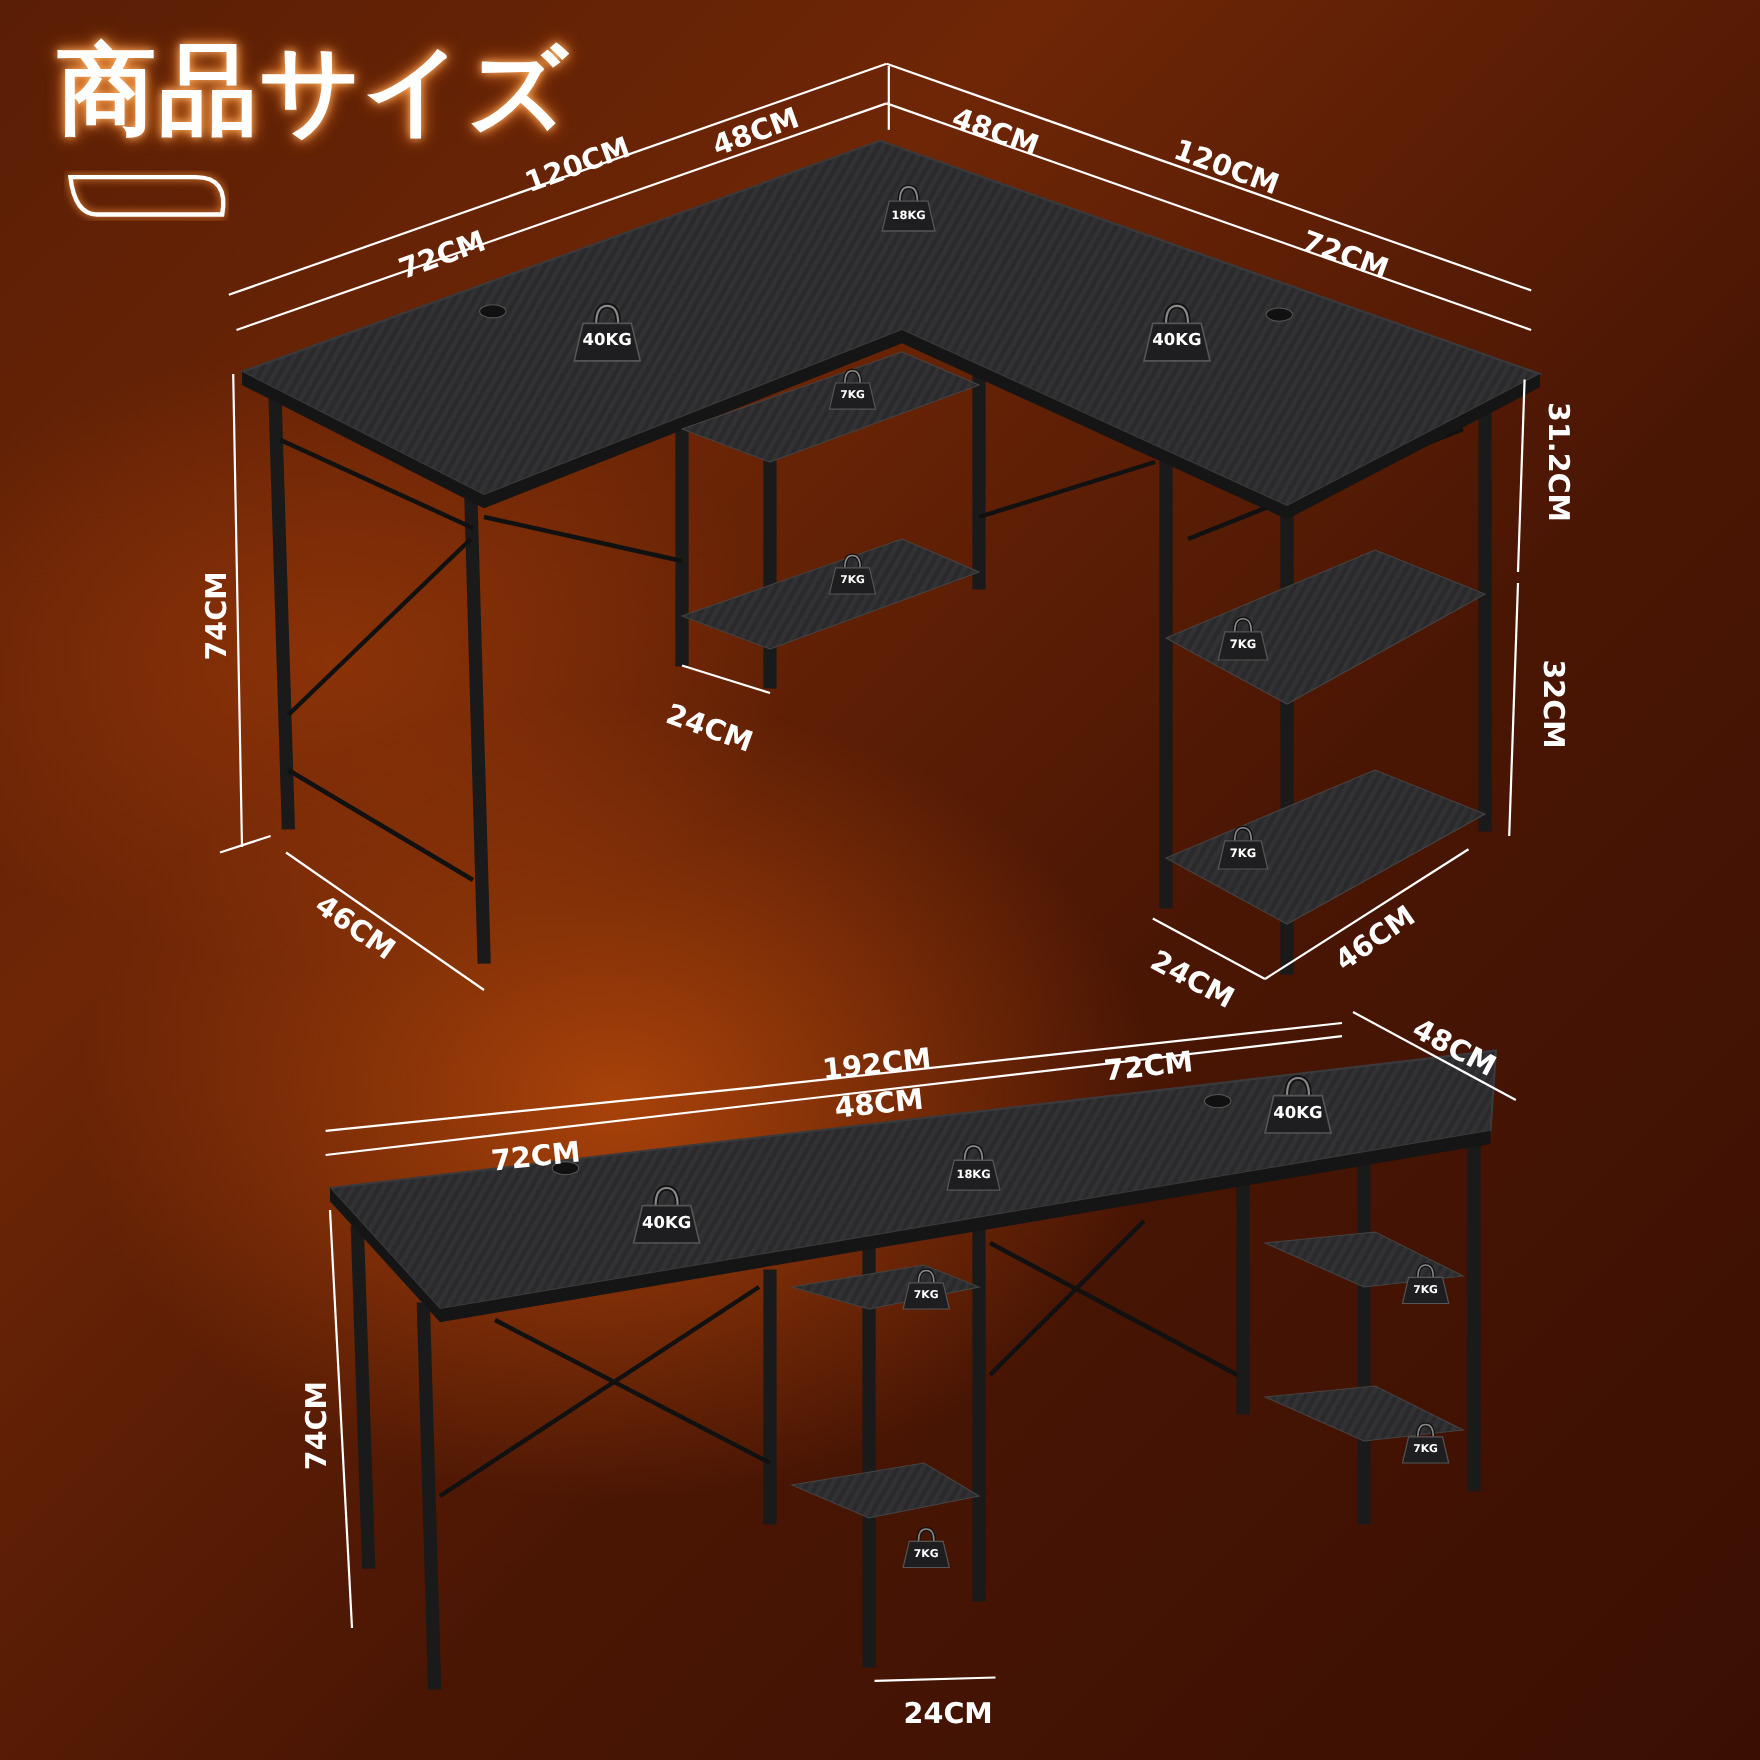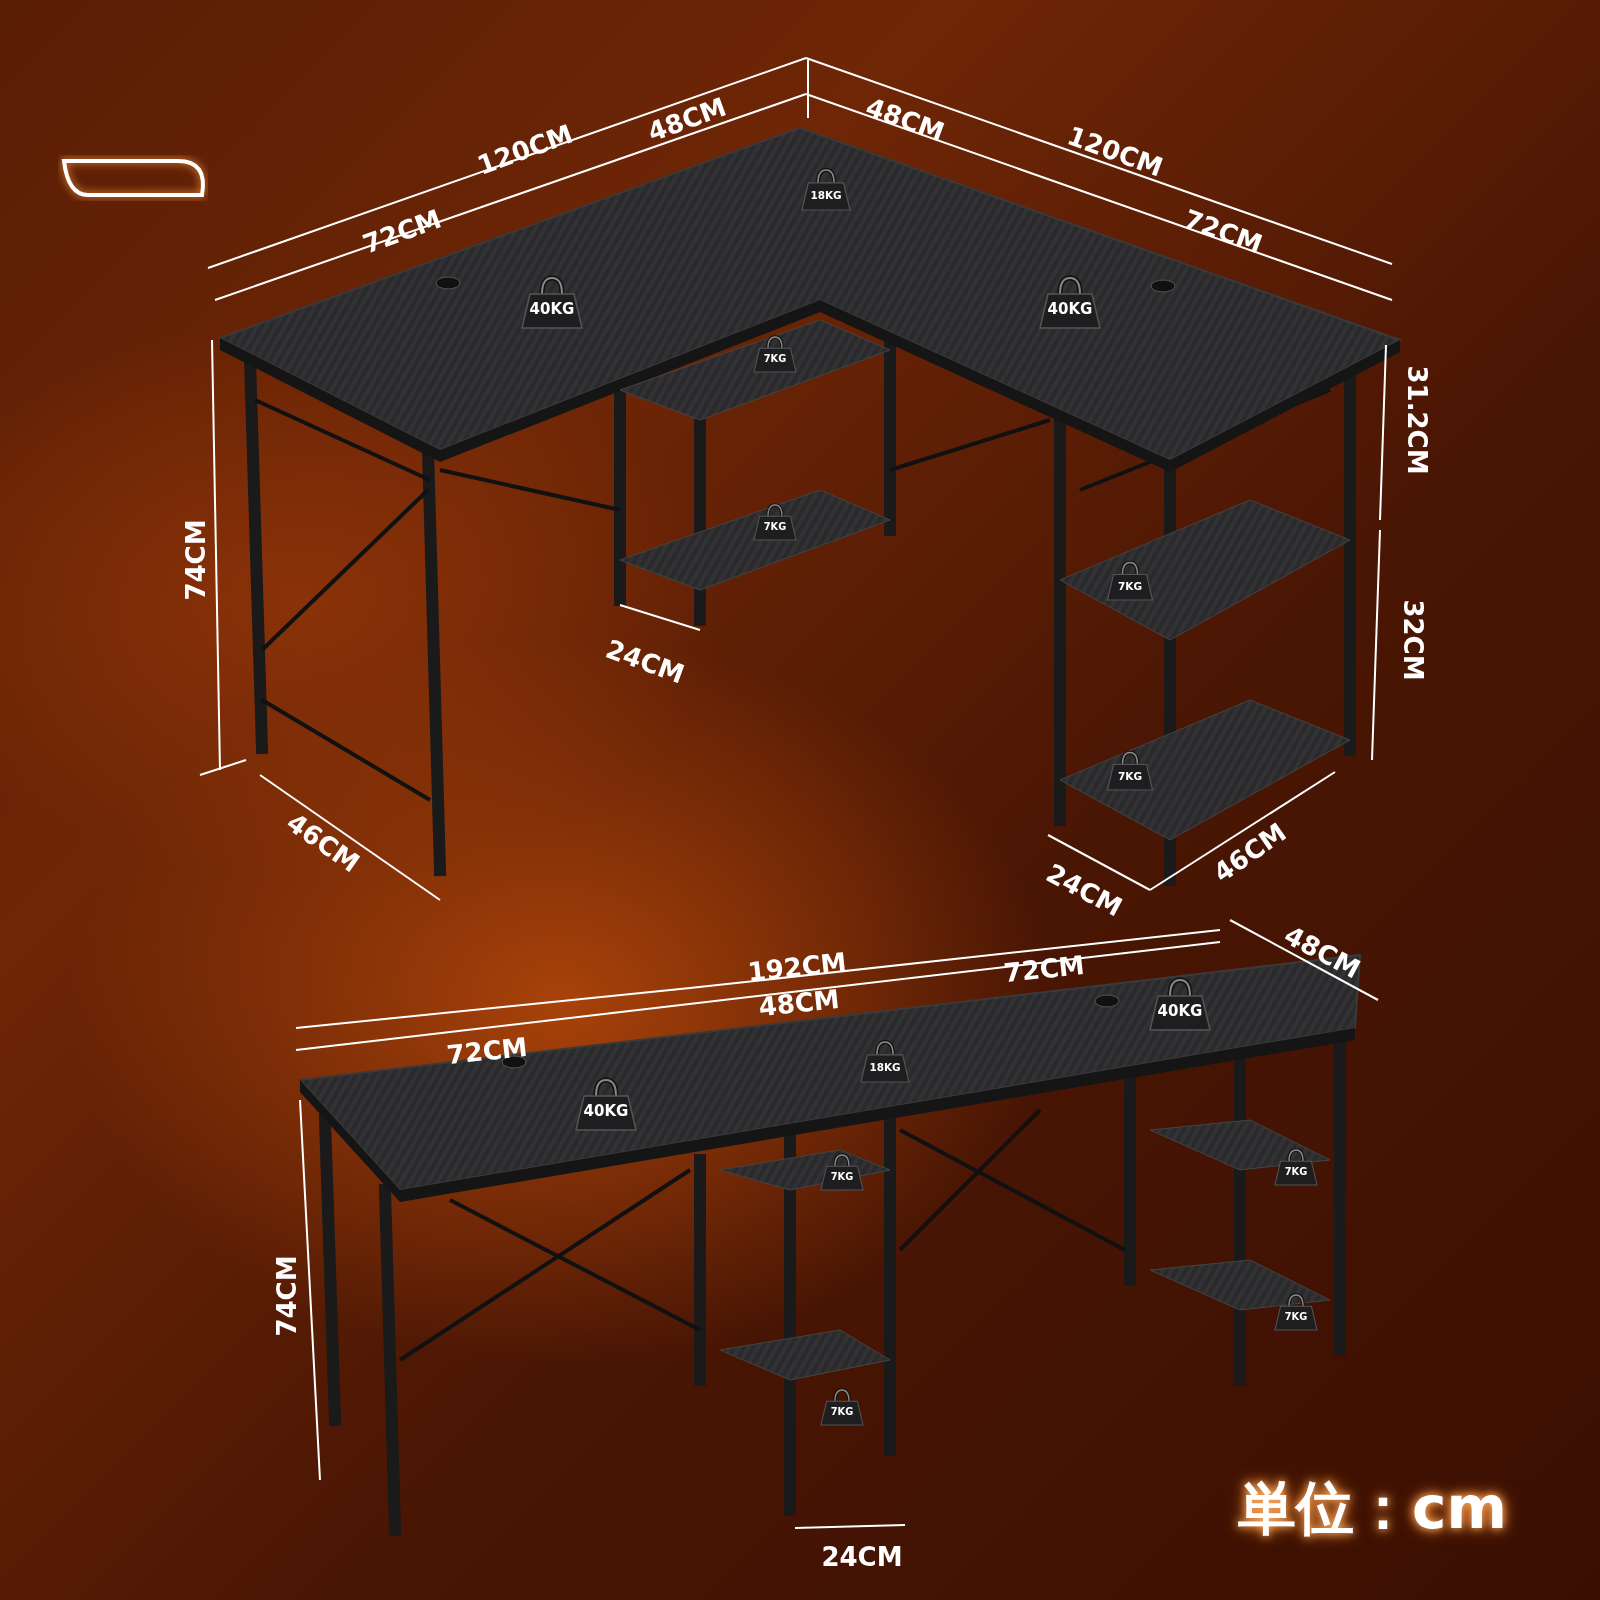--- a/index.html
+++ b/index.html
@@ -17,20 +17,21 @@
     text-shadow:0 0 8px #ffb36b,0 0 16px #ff8a2a;}
   svg.scene{position:absolute;left:0;top:0;}
   .dim{fill:#fff;font-weight:bold;font-size:26px;font-family:"DejaVu Sans","Liberation Sans",sans-serif;}
   .wt{fill:#fff;font-weight:bold;font-family:"DejaVu Sans","Liberation Sans",sans-serif;}
 </style>
 </head>
 <body>
 
 <div class="stage">
 
+  <div class="title">商品サイズ</div>
   <svg class="title-deco" viewBox="0 0 150 46">
     <path d="M6 6 L120 6 Q150 6 144 40 L30 40 Q10 40 6 6 Z" fill="none" stroke="#fff" stroke-width="4" style="filter:drop-shadow(0 0 4px #ff9a40)"></path>
   </svg>
 
   <svg class="scene" width="1600" height="1600" viewBox="0 0 1600 1600">
     <defs>
       <pattern id="carbon" width="8" height="8" patternUnits="userSpaceOnUse" patternTransform="rotate(30)">
         <rect width="8" height="8" fill="#2a2a2c"></rect>
         <rect width="4" height="8" fill="#323234"></rect>
       </pattern>
@@ -206,14 +207,13 @@
         <text transform="translate(1045,978) rotate(-6)" text-anchor="middle">72CM</text>
         <text transform="translate(800,1012) rotate(-6)" text-anchor="middle">48CM</text>
         <text transform="translate(488,1060) rotate(-6)" text-anchor="middle">72CM</text>
         <text transform="translate(1318,960) rotate(28)" text-anchor="middle">48CM</text>
         <text transform="translate(296,1296) rotate(-90)" text-anchor="middle">74CM</text>
         <text transform="translate(862,1566)" text-anchor="middle">24CM</text>
       </g>
     </g>
   </svg>
 
-  <div class="unit">単位：cm</div>
 </div>
 
 </body></html>

